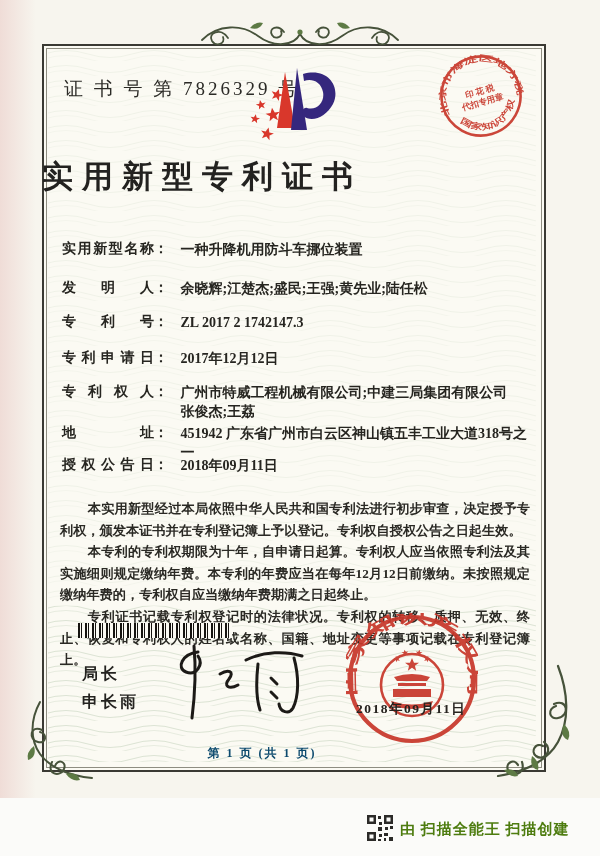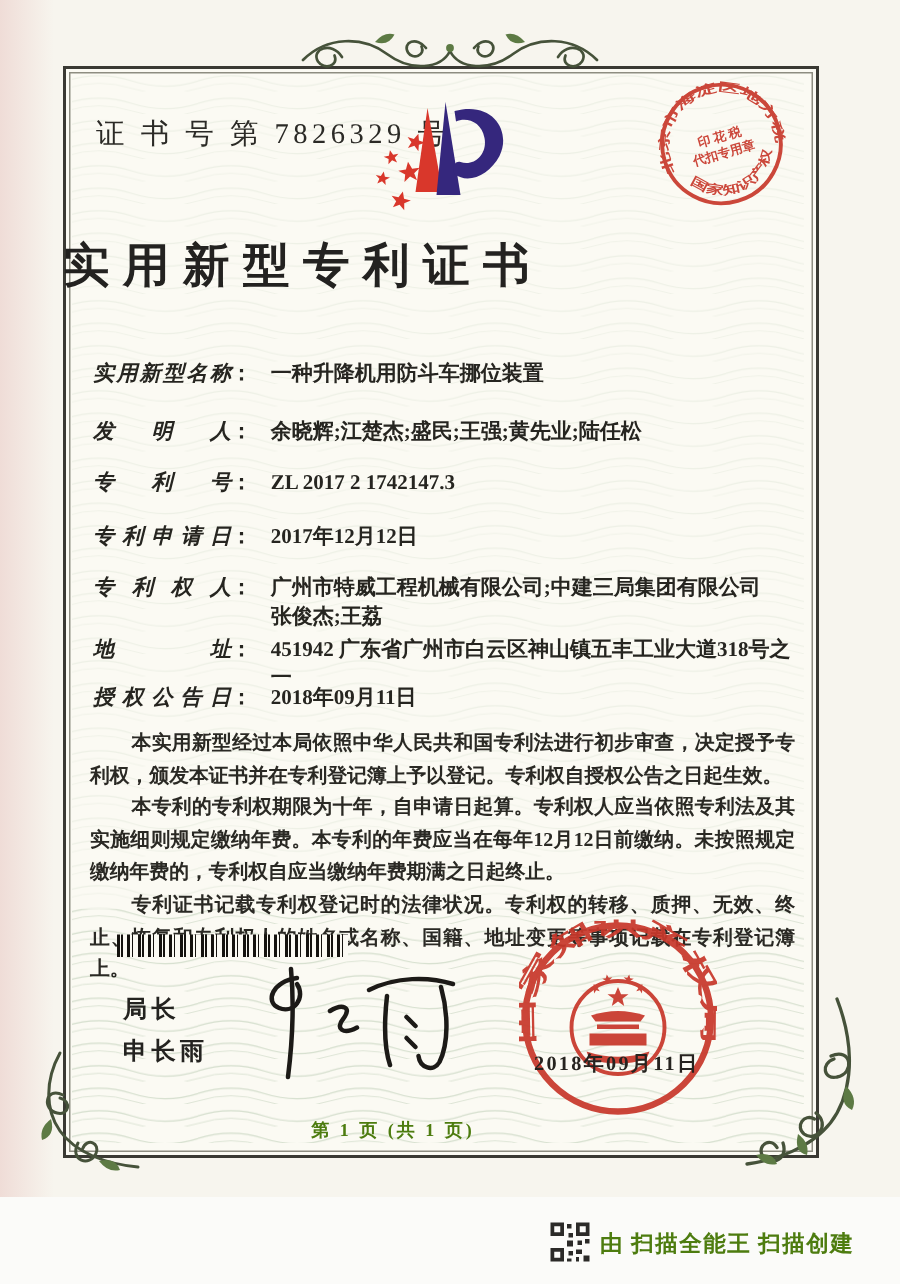--- a/index.html
+++ b/index.html
@@ -15,39 +15,39 @@
   .frame-inner{position:absolute;left:2px;top:2px;right:2px;bottom:2px;border:1px solid #8e8d81;}
   .guilloche{left:44px;top:46px;width:496px;height:720px;pointer-events:none;}
   
   .cert-no{left:64px;top:76px;font-size:19px;letter-spacing:3px;font-weight:normal;color:#2b2a26;}
   .logo{left:246px;top:66px;}
   .stamp-top{left:438px;top:53px;transform:rotate(-16deg);opacity:.92;}
   .title{left:42px;top:156px;width:500px;text-align:left;font-size:31px;font-weight:bold;
          letter-spacing:9px;color:#232220;}
   
   .frow{position:absolute;left:62px;width:472px;font-size:14px;font-weight:bold;color:#262520;}
-  .flabel{display:inline-block;width:92px;text-align:justify;text-align-last:justify;vertical-align:top;font-style:italic;}
+  .flabel{display:inline-block;width:92px;text-align:justify;text-align-last:justify;vertical-align:top;}
   .fcolon{vertical-align:top;}
   .fval{display:inline-block;margin-left:9px;width:352px;vertical-align:top;line-height:19px;}
   .grant-no-col{position:absolute;left:296px;top:0;width:176px;}
   .grant-no-col .glabel{letter-spacing:2px;}
   
-  .body-text{left:60px;top:484px;width:470px;font-size:13.2px;line-height:21.6px;
+  .body-text{left:60px;top:498px;width:470px;font-size:13.2px;line-height:21.6px;
              font-weight:600;color:#2a2924;text-align:justify;}
   .body-text p{margin:0;text-indent:2.1em;}
   
   .barcode{left:78px;top:623px;width:154px;height:15px;background:
     repeating-linear-gradient(90deg,#15130f 0 2px,#fbfaf3 2px 3px,#15130f 3px 4px,#fbfaf3 4px 7px,
     #15130f 7px 9px,#fbfaf3 9px 10px,#15130f 10px 11px,#fbfaf3 11px 14px);}
   .signer{left:82px;top:660px;font-size:16px;font-weight:bold;letter-spacing:3px;line-height:28px;color:#242320;}
   .signature{left:158px;top:638px;}
   .seal-bottom{left:346px;top:613px;opacity:.93;}
   .seal-date{left:356px;top:700px;font-size:13.5px;letter-spacing:1.5px;font-weight:bold;color:#26231f;}
   .page-footer{left:42px;top:745px;width:440px;text-align:center;font-size:12px;letter-spacing:2px;
-               font-weight:bold;color:#4d7c0f;}
+               font-weight:bold;color:#0c4a6e;}
   
   .orn-top{left:198px;top:20px;}
   .orn-bl{left:26px;top:700px;}
   .orn-br{left:488px;top:664px;}
   
   .cam-qr{left:366px;top:814px;}
   .cam-text{left:400px;top:820px;font-size:15px;font-weight:bold;letter-spacing:1px;color:#4d7c0f;}
 </style>
 </head>
 <body>

